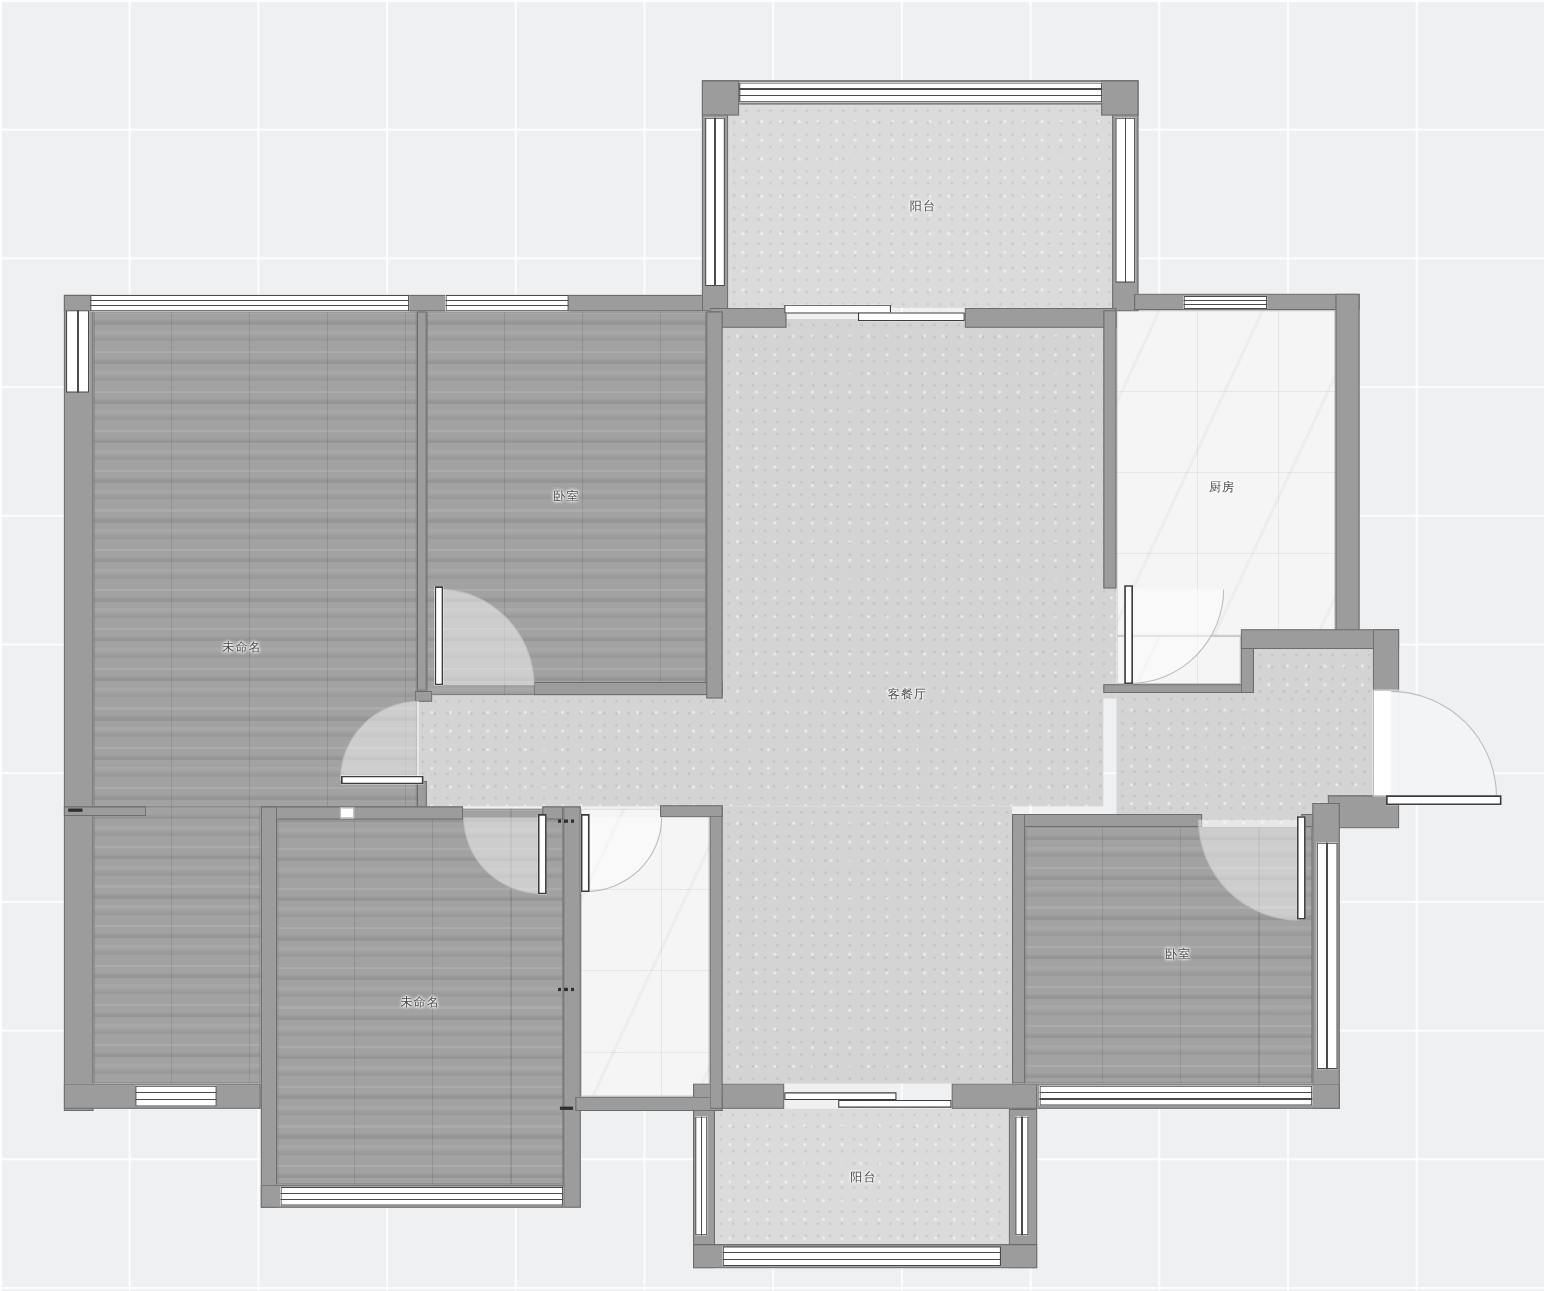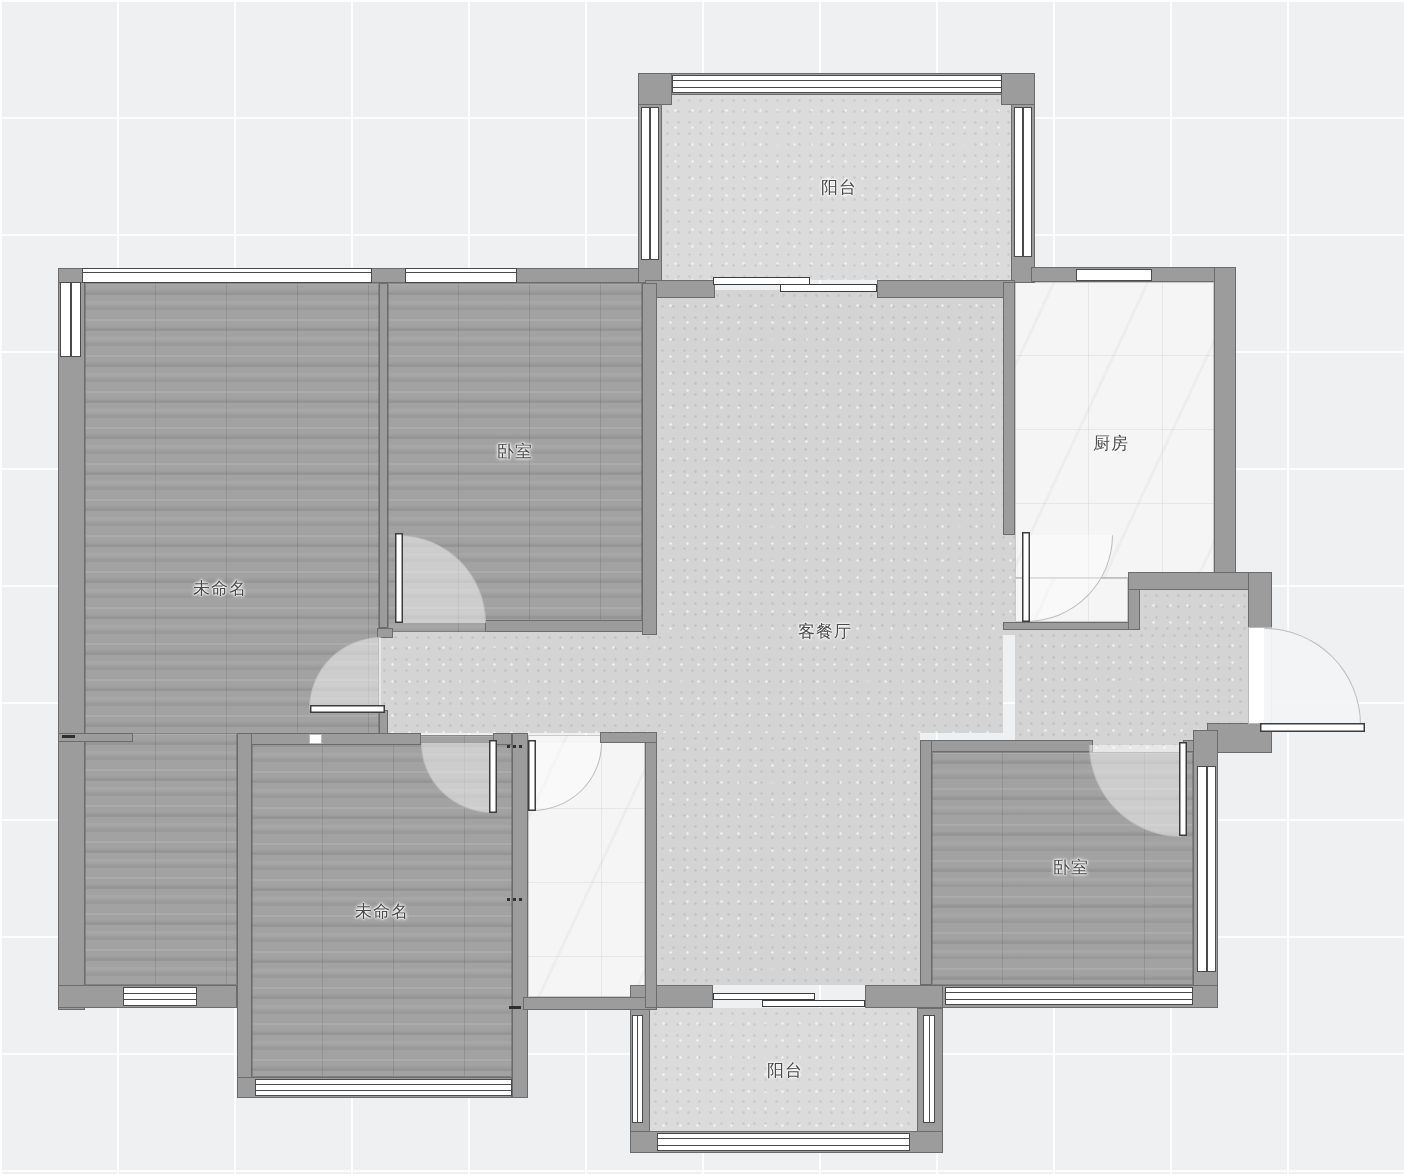--- a/index.html
+++ b/index.html
@@ -38,21 +38,21 @@
   .win.h{background-image:linear-gradient(to bottom, transparent 0 30%, #4a4a4a 30% 36%,
        transparent 36% 64%, #4a4a4a 64% 70%, transparent 70%);}
   .win.v1{background-image:linear-gradient(to right, transparent 0 46%, #4a4a4a 46% 56%, transparent 56%);}
   .leaf{position:absolute;box-sizing:border-box;background:#fff;box-shadow:inset 0 0 0 1.5px #3d3d3d;}
   .arc{position:absolute;box-sizing:border-box;border:1px solid transparent;background:rgba(253,253,253,.48);}
   .arc.tl{border-radius:100% 0 0 0;border-top-color:#bdbdbd;border-left-color:#bdbdbd;}
   .arc.tr{border-radius:0 100% 0 0;border-top-color:#bdbdbd;border-right-color:#bdbdbd;}
   .arc.br{border-radius:0 0 100% 0;border-bottom-color:#bdbdbd;border-right-color:#bdbdbd;}
   .arc.bl{border-radius:0 0 0 100%;border-bottom-color:#bdbdbd;border-left-color:#bdbdbd;}
   .slide{position:absolute;box-sizing:border-box;background:#fff;box-shadow:inset 0 0 0 1px #3d3d3d;}
-  .lbl{position:absolute;transform:translate(-50%,-50%);font-size:17px;letter-spacing:1px;
+  .lbl{position:absolute;transform:translate(-50%,-50%);font-size:11px;letter-spacing:1px;
        color:#4a4a4a;white-space:nowrap;
        text-shadow:0 0 2px #fff,0 0 2px #fff,0 0 3px #fff,0 0 4px #fff;}
   .dash{position:absolute;background:#2f2f2f;}
   .dots{position:absolute;height:3px;
         background-image:repeating-linear-gradient(90deg,#2f2f2f 0 3px,transparent 3px 6px);}
   .open{position:absolute;background:#fff;box-shadow:inset 0 0 0 1px rgba(80,80,80,.4);}
 </style>
 </head>
 <body>
 

